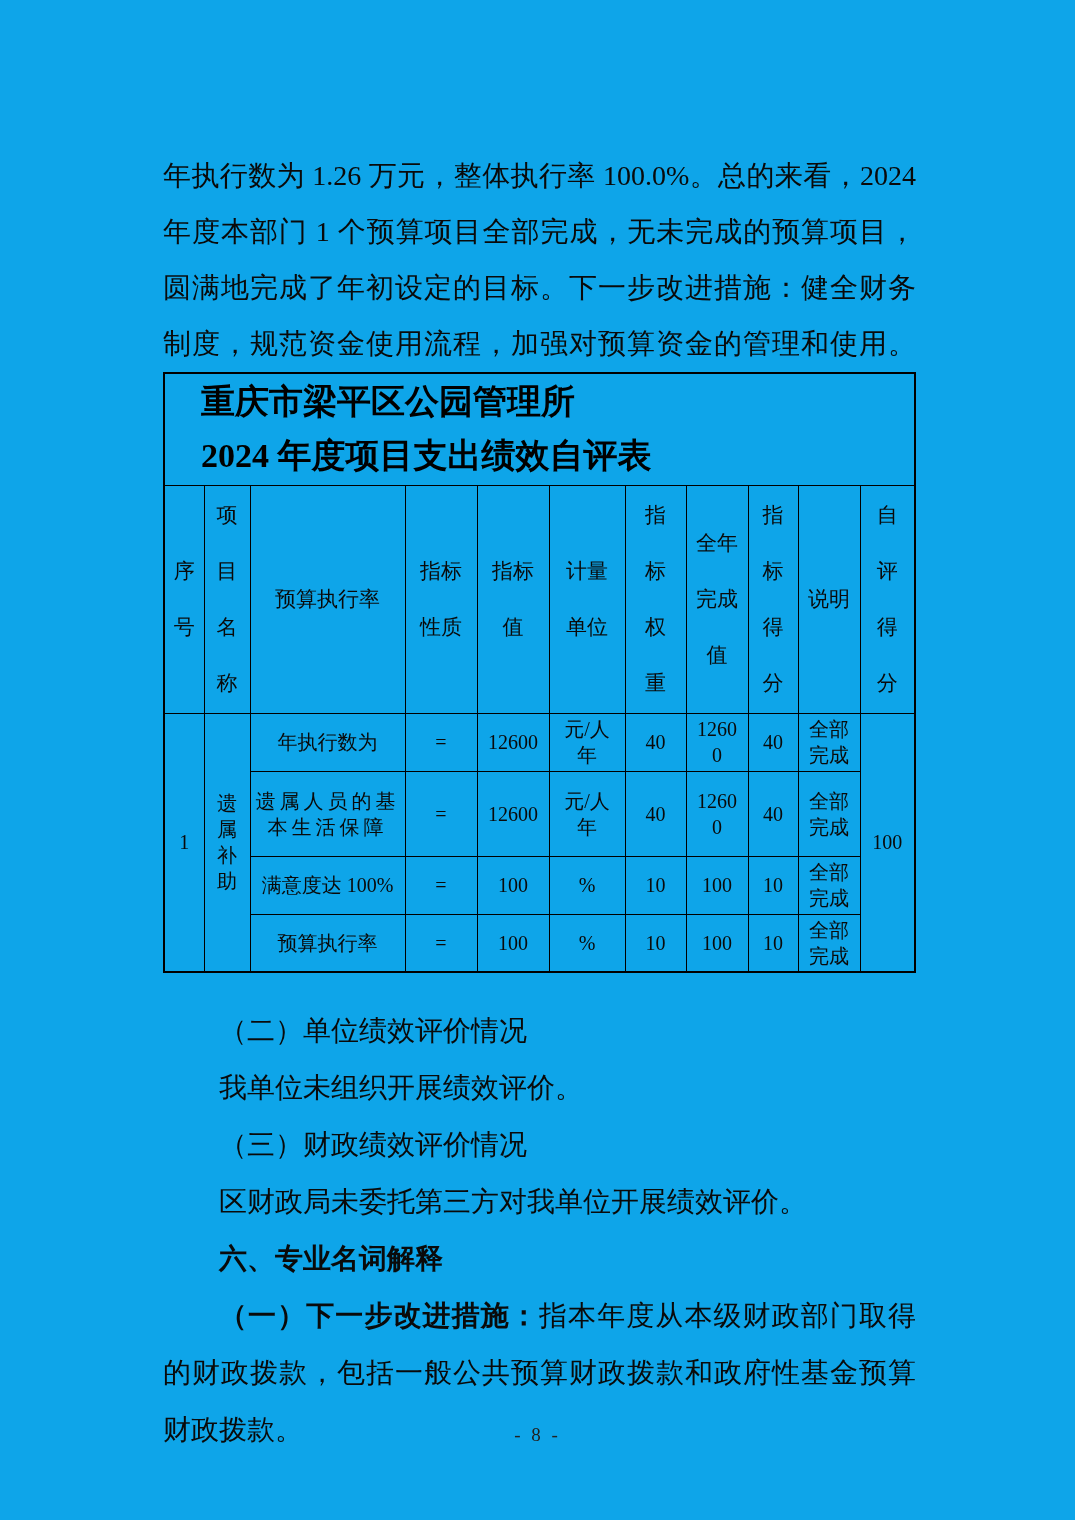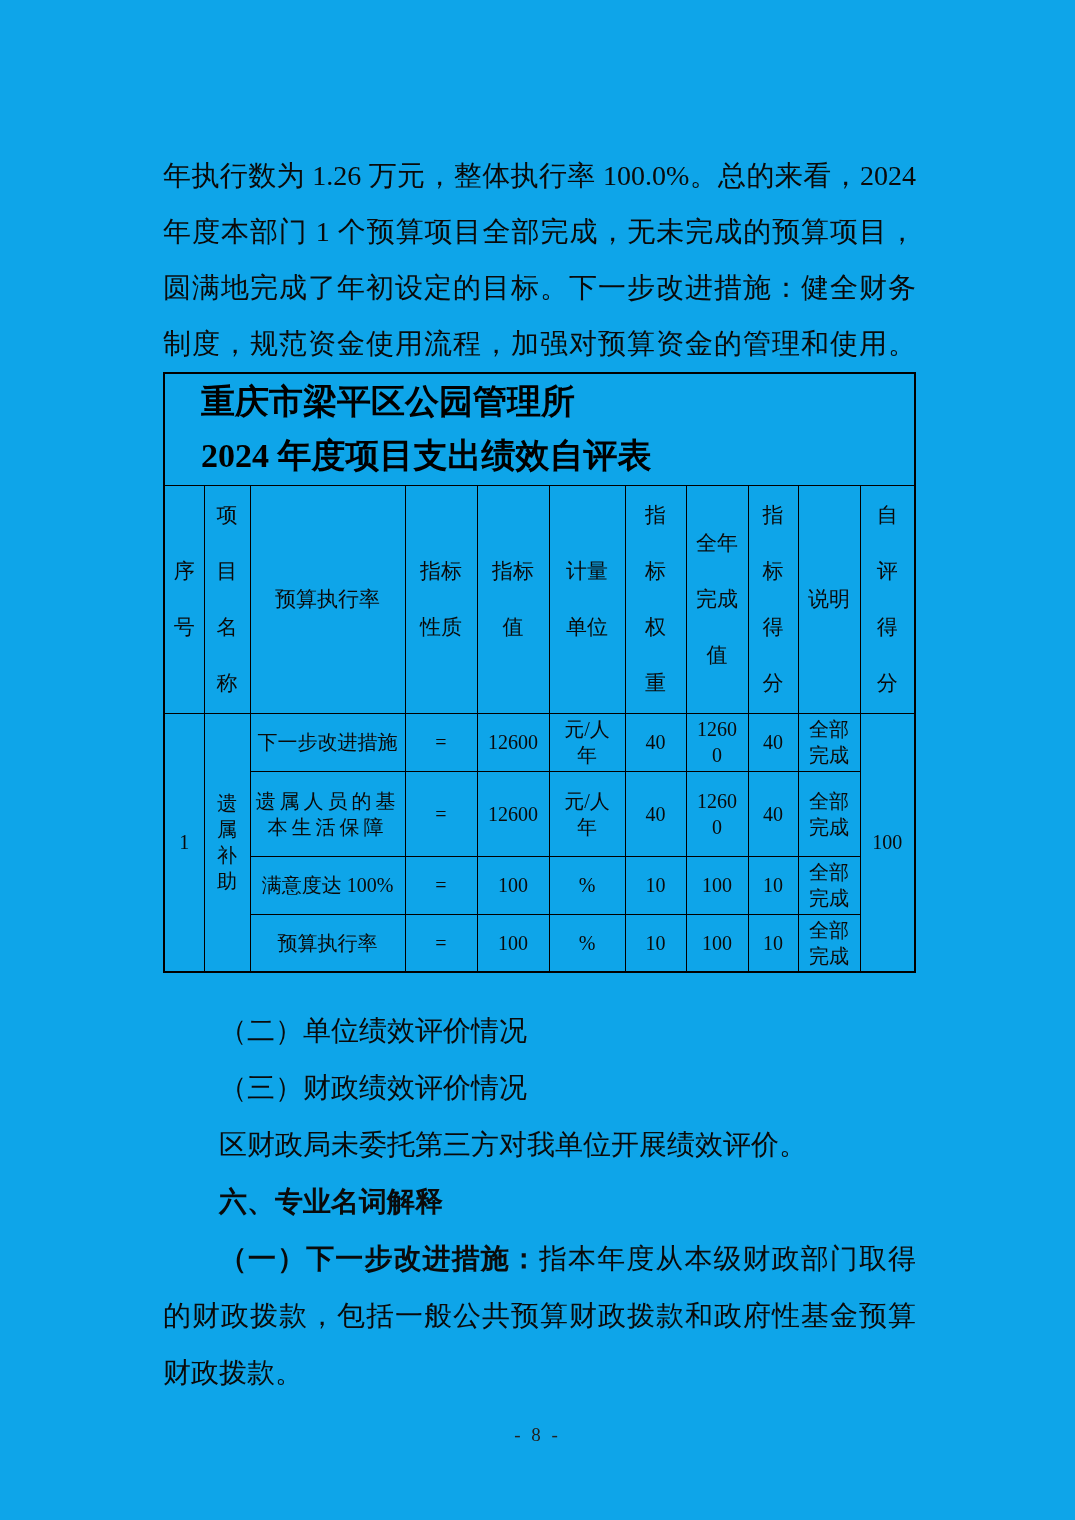--- a/index.html
+++ b/index.html
@@ -172,21 +172,21 @@
 评
 得
 分</td>
       </tr>
       <tr class="data-row">
         <td class="cell-seq" rowspan="4">1</td>
         <td class="cell-vertical-name" rowspan="4">遗
 属
 补
 助</td>
-        <td>下一步改进措施</td>
+        <td>年执行数为</td>
         <td>=</td>
         <td>12600</td>
         <td>元/人
 年</td>
         <td>40</td>
         <td>1260
 0</td>
         <td>40</td>
         <td>全部
 完成</td>
@@ -224,20 +224,21 @@
         <td>10</td>
         <td>100</td>
         <td>10</td>
         <td>全部
 完成</td>
       </tr>
     </tbody>
   </table>
 
   <p class="section-line first">（二）单位绩效评价情况</p>
+  <p class="section-line">我单位未组织开展绩效评价。</p>
   <p class="section-line">（三）财政绩效评价情况</p>
   <p class="section-line">区财政局未委托第三方对我单位开展绩效评价。</p>
   <p class="section-line heading-bold">六、专业名词解释</p>
 
   <p class="term-para"><strong>（一）下一步改进措施：</strong><span>指本年度从本级财政部门取得的财政拨款，包括一般公共预算财政拨款和政府性基金预算财政拨款。</span></p>
 
   <div class="page-footer">- 8 -</div>
 
 </div>
 

